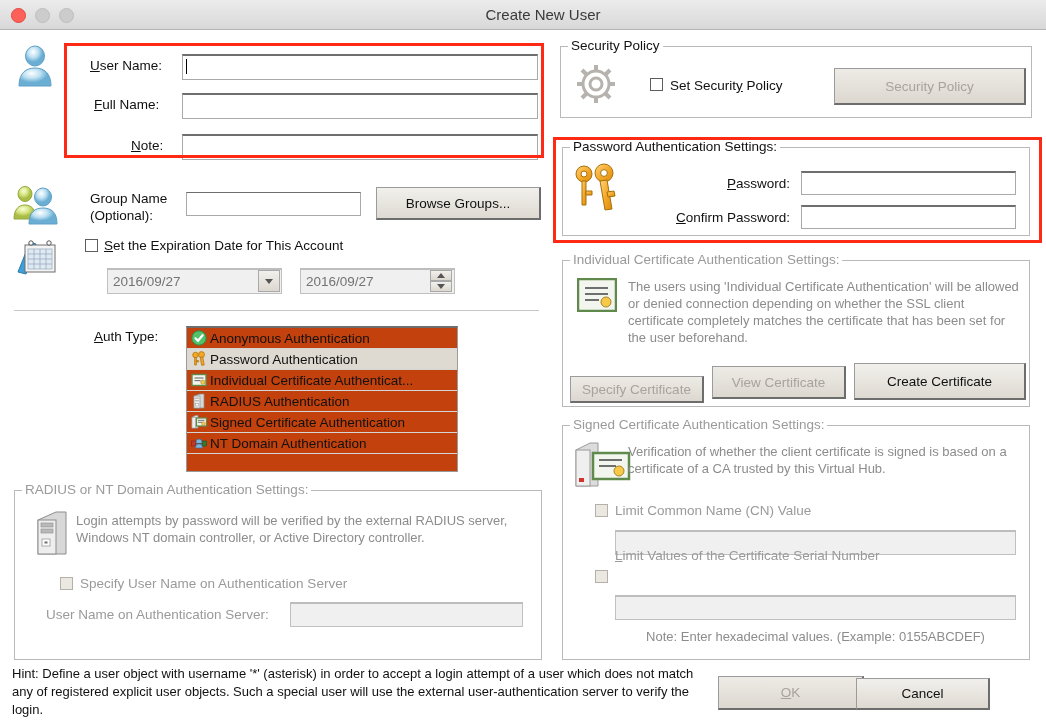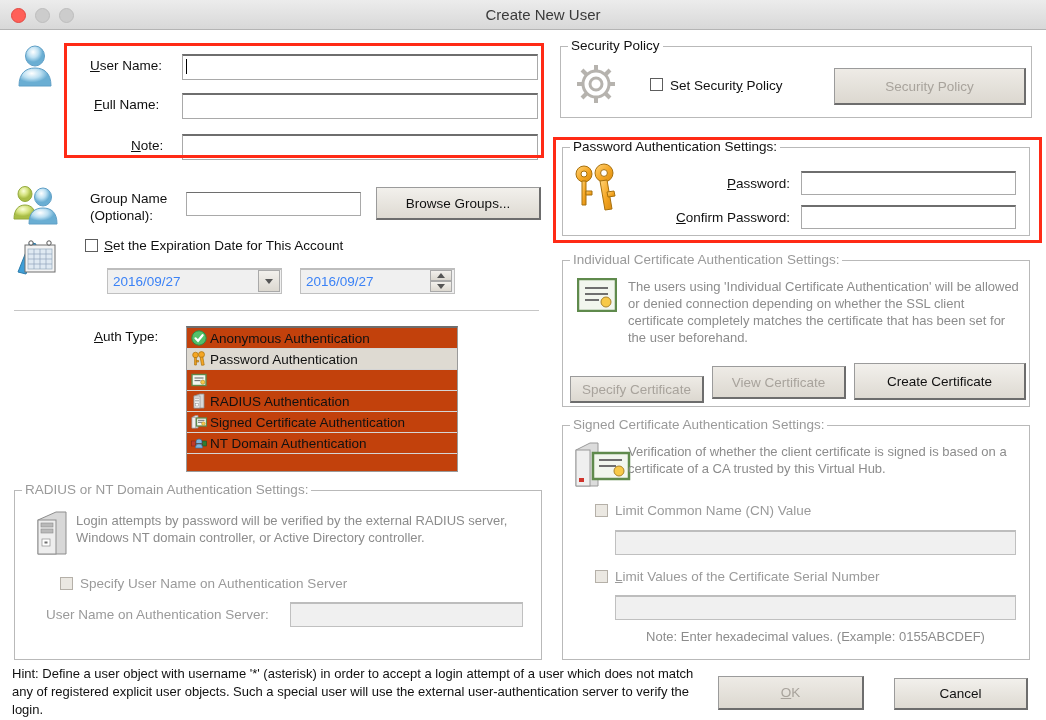--- a/index.html
+++ b/index.html
@@ -104,21 +104,21 @@
     display:flex;flex-direction:column;
   }
   .spin>div{
     flex:1;background:linear-gradient(#f2f0ec,#dcd8d0);
     border:1px solid #a9a9a9;
     display:flex;align-items:center;justify-content:center;
   }
   .tri-d{width:0;height:0;border-left:4px solid transparent;border-right:4px solid transparent;border-top:5px solid #555;}
   .tri-u{width:0;height:0;border-left:4px solid transparent;border-right:4px solid transparent;border-bottom:5px solid #555;}
 
-  .dtxt{position:absolute;font-size:13.5px;color:#3b82f6;}
+  .dtxt{position:absolute;font-size:13.5px;color:#737373;}
 
   .para{position:absolute;font-size:13px;color:#8c8c8c;line-height:17px;}
   #hint{position:absolute;font-size:13px;color:#111;line-height:18px;}
 
   .icn{position:absolute;}
 </style>
 </head>
 <body>
 
 <div id="titlebar">
@@ -249,20 +249,21 @@
       <span class="ico">
         <svg width="16" height="16" viewBox="0 0 16 16">
           <rect x="1" y="2.5" width="14" height="11" fill="#f2f6ee" stroke="#5f8a4c" stroke-width="1.4"></rect>
           <g stroke="#6f6f6f" stroke-width="1.1">
             <line x1="3.5" y1="6" x2="12.5" y2="6"></line>
             <line x1="3.5" y1="8.6" x2="9.5" y2="8.6"></line>
           </g>
           <circle cx="11.8" cy="10.2" r="2.1" fill="#f7c948" stroke="#a9832a" stroke-width=".6"></circle>
         </svg>
       </span>
+      <span>Individual Certificate Authenticat...</span>
     </div>
     <div class="arow">
       <span class="ico">
         <svg width="16" height="16" viewBox="0 0 16 16">
           <path d="M3 3 L9 1 L13 1 L13 15 L3 15 Z" fill="#d8d8d8" stroke="#8d8d8d" stroke-width=".8"></path>
           <rect x="3" y="3" width="6" height="12" fill="#efefef" stroke="#8d8d8d" stroke-width=".7"></rect>
           <rect x="4" y="4.5" width="4" height="1.4" fill="#b9b9b9"></rect>
           <rect x="4" y="7" width="4" height="1.4" fill="#b9b9b9"></rect>
           <rect x="4.5" y="10.5" width="3" height="2.5" fill="#fff" stroke="#8d8d8d" stroke-width=".5"></rect>
         </svg>
@@ -408,24 +409,24 @@
   </g>
   <circle cx="47" cy="31" r="5" fill="#f7c948" stroke="#a9832a" stroke-width="1"></circle>
 </svg>
 <div class="para" style="left:628px;top:443px;width:392px">Verification of whether the client certificate is signed is based on a certificate of a CA trusted by this Virtual Hub.</div>
 
 <div class="cbx dis" style="left:595px;top:504px"></div>
 <span class="lbl grey" style="position:absolute;left:615px;top:503px">Limit Common Name (CN) Value</span>
 <div class="tf dis" style="left:615px;top:530px;width:401px;height:25px"></div>
 
 <div class="cbx dis" style="left:595px;top:570px"></div>
-<span class="lbl grey" style="position:absolute;left:615px;top:569px"><u>L</u>imit Values of the Certificate Serial Number</span>
+<span class="lbl grey" style="position:absolute;left:615px;top:548px"><u>L</u>imit Values of the Certificate Serial Number</span>
 <div class="tf dis" style="left:615px;top:595px;width:401px;height:25px"></div>
 <div class="para" style="left:615px;top:628px;width:401px;text-align:center">Note: Enter hexadecimal values. (Example: 0155ABCDEF)</div>
 
 <div id="hint" style="left:12px;top:665px;width:700px">Hint: Define a user object with username '*' (asterisk) in order to accept a login attempt of a user which does not match any of registered explicit user objects. Such a special user will use the external user-authentication server to verify the login.</div>
 
 <div class="btn dis" style="left:718px;top:676px;width:146px;height:34px">
   <span><u>O</u>K</span>
 </div>
-<div class="btn" style="left:894px;top:678px;width:134px;height:32px">
+<div class="btn" style="left:856px;top:678px;width:134px;height:32px">
   <span>Cancel</span>
 </div>
 
 </body></html>

